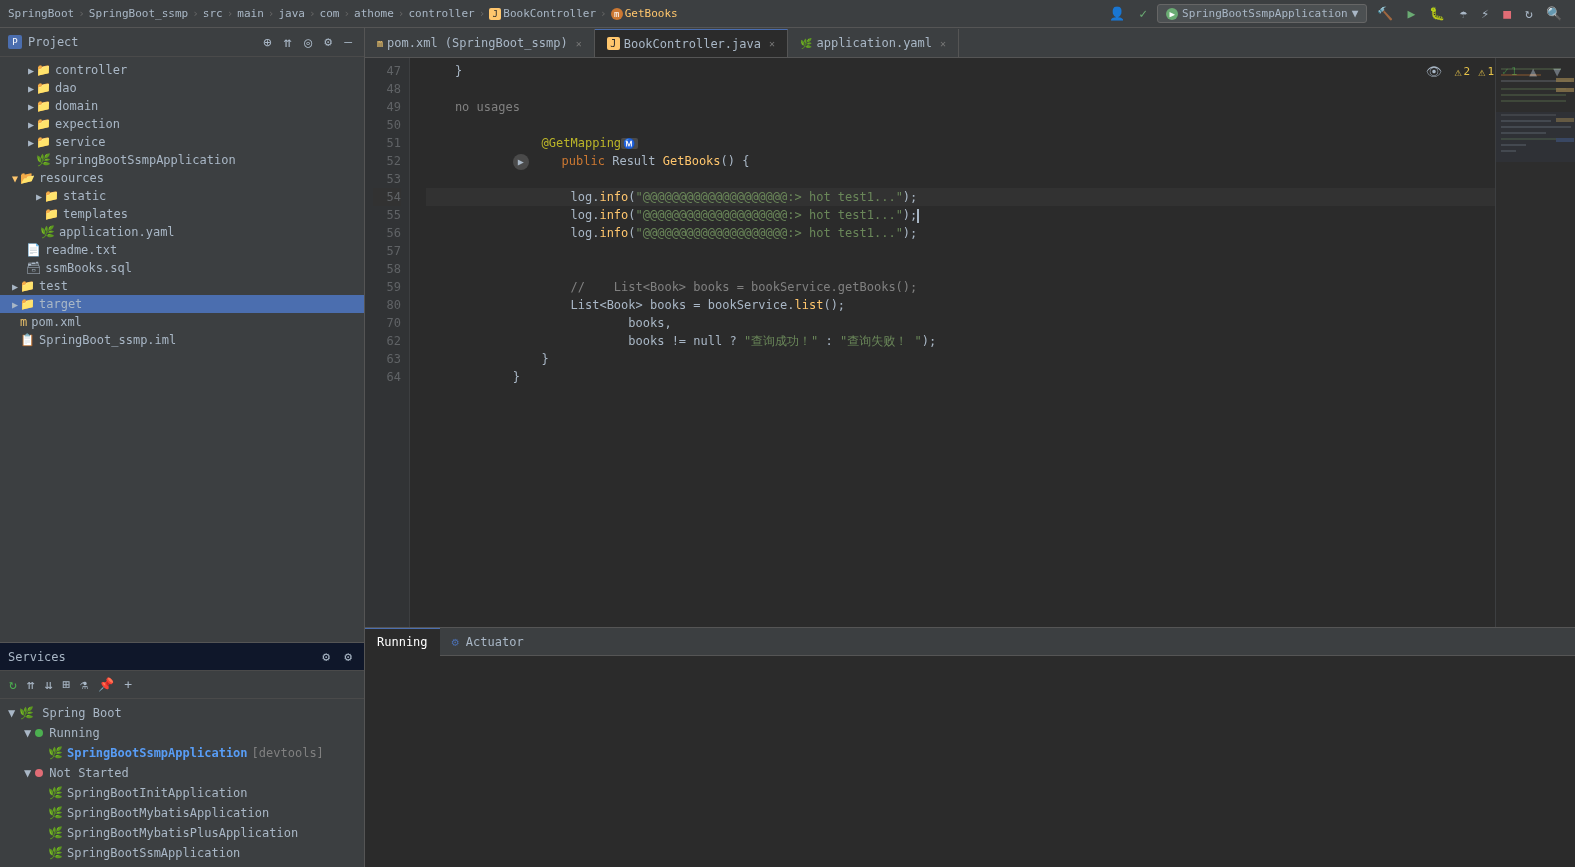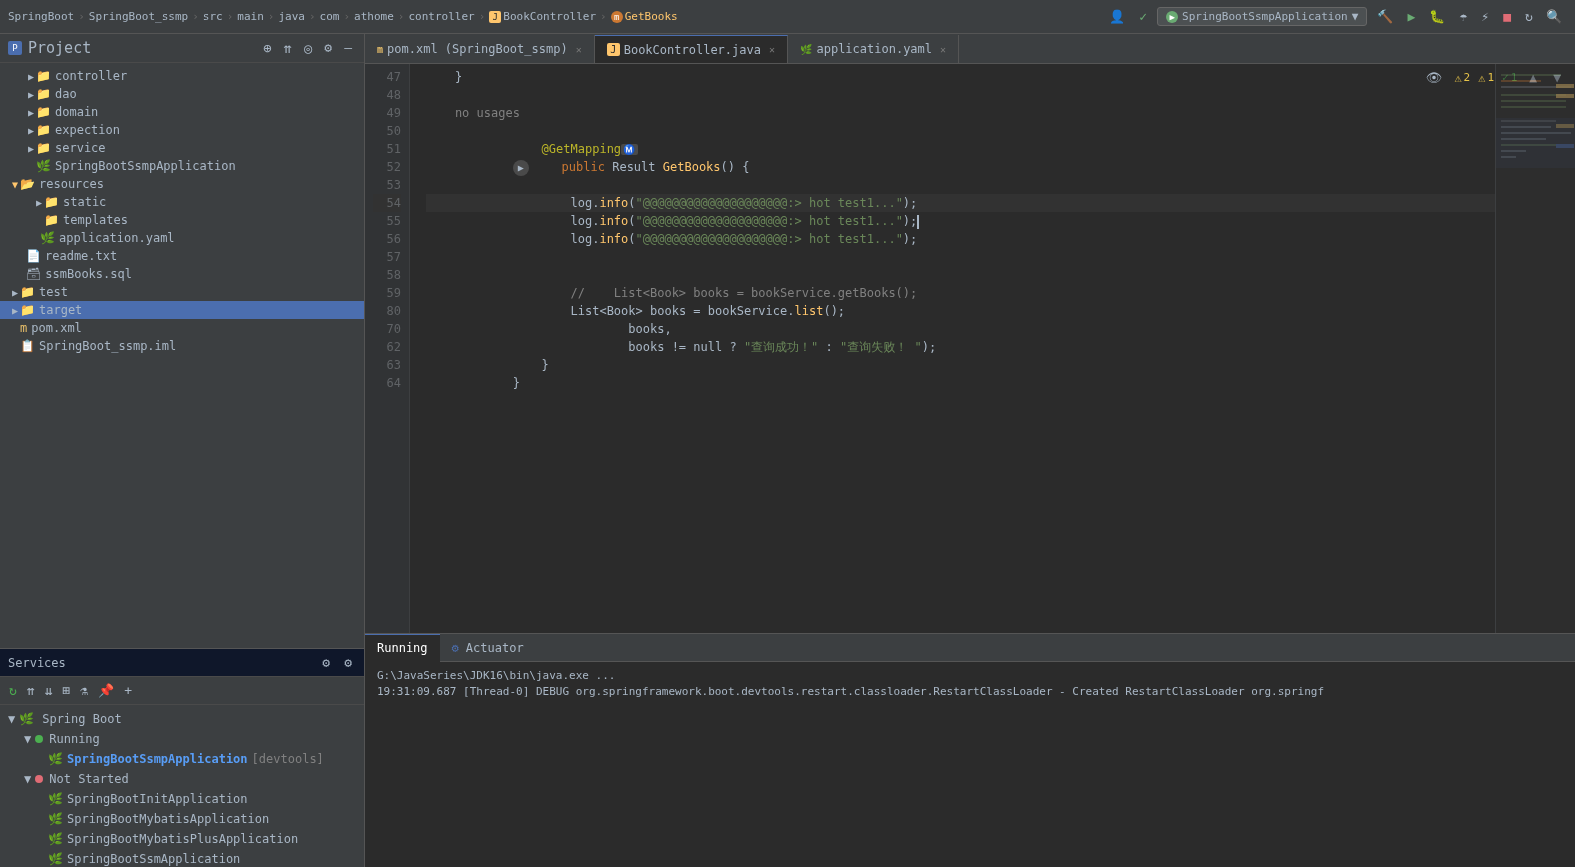--- a/index.html
+++ b/index.html
@@ -9,21 +9,21 @@
       color: #a9b7c6;
       font-size: 12px;
       overflow: hidden;
       width: 1575px;
       height: 867px;
     }
 
     
     .top-bar {
       background: #3c3f41;
-      height: 34px;
+      height: 28px;
       display: flex;
       align-items: center;
       padding: 0 8px;
       border-bottom: 1px solid #555;
       font-size: 11px;
       color: #a9b7c6;
     }
     .breadcrumb {
       display: flex;
       align-items: center;
@@ -81,21 +81,21 @@
 
     .sidebar-header {
       display: flex;
       align-items: center;
       padding: 4px 8px;
       background: #3c3f41;
       border-bottom: 1px solid #4a4a4a;
       gap: 6px;
     }
     .sidebar-title {
-      font-size: 15px;
+      font-size: 12px;
       color: #a9b7c6;
       flex: 1;
     }
     .sidebar-icons {
       display: flex;
       gap: 4px;
     }
 
     .file-tree {
       flex: 1;
@@ -748,24 +748,16 @@
       <div class="bottom-panel">
         <div class="bottom-tabs">
           <div class="bottom-tab active">
             <span>Running</span>
           </div>
           <div class="bottom-tab">
             <span style="color:#4b6eaf;margin-right:3px;">⚙</span>
             <span>Actuator</span>
           </div>
         </div>
-        <div class="console-content">
-          <div>
-            <span class="console-path">G:\JavaSeries\JDK16\bin\java.exe ...</span>
-          </div>
-          <div>
-            <span class="console-debug">19:31:09.687 [Thread-0] DEBUG org.springframework.boot.devtools.restart.classloader.RestartClassLoader - Created RestartClassLoader org.springf</span>
-          </div>
-        </div>
       </div>
     </div>
   </div>
 </div>
 
 </body></html>

